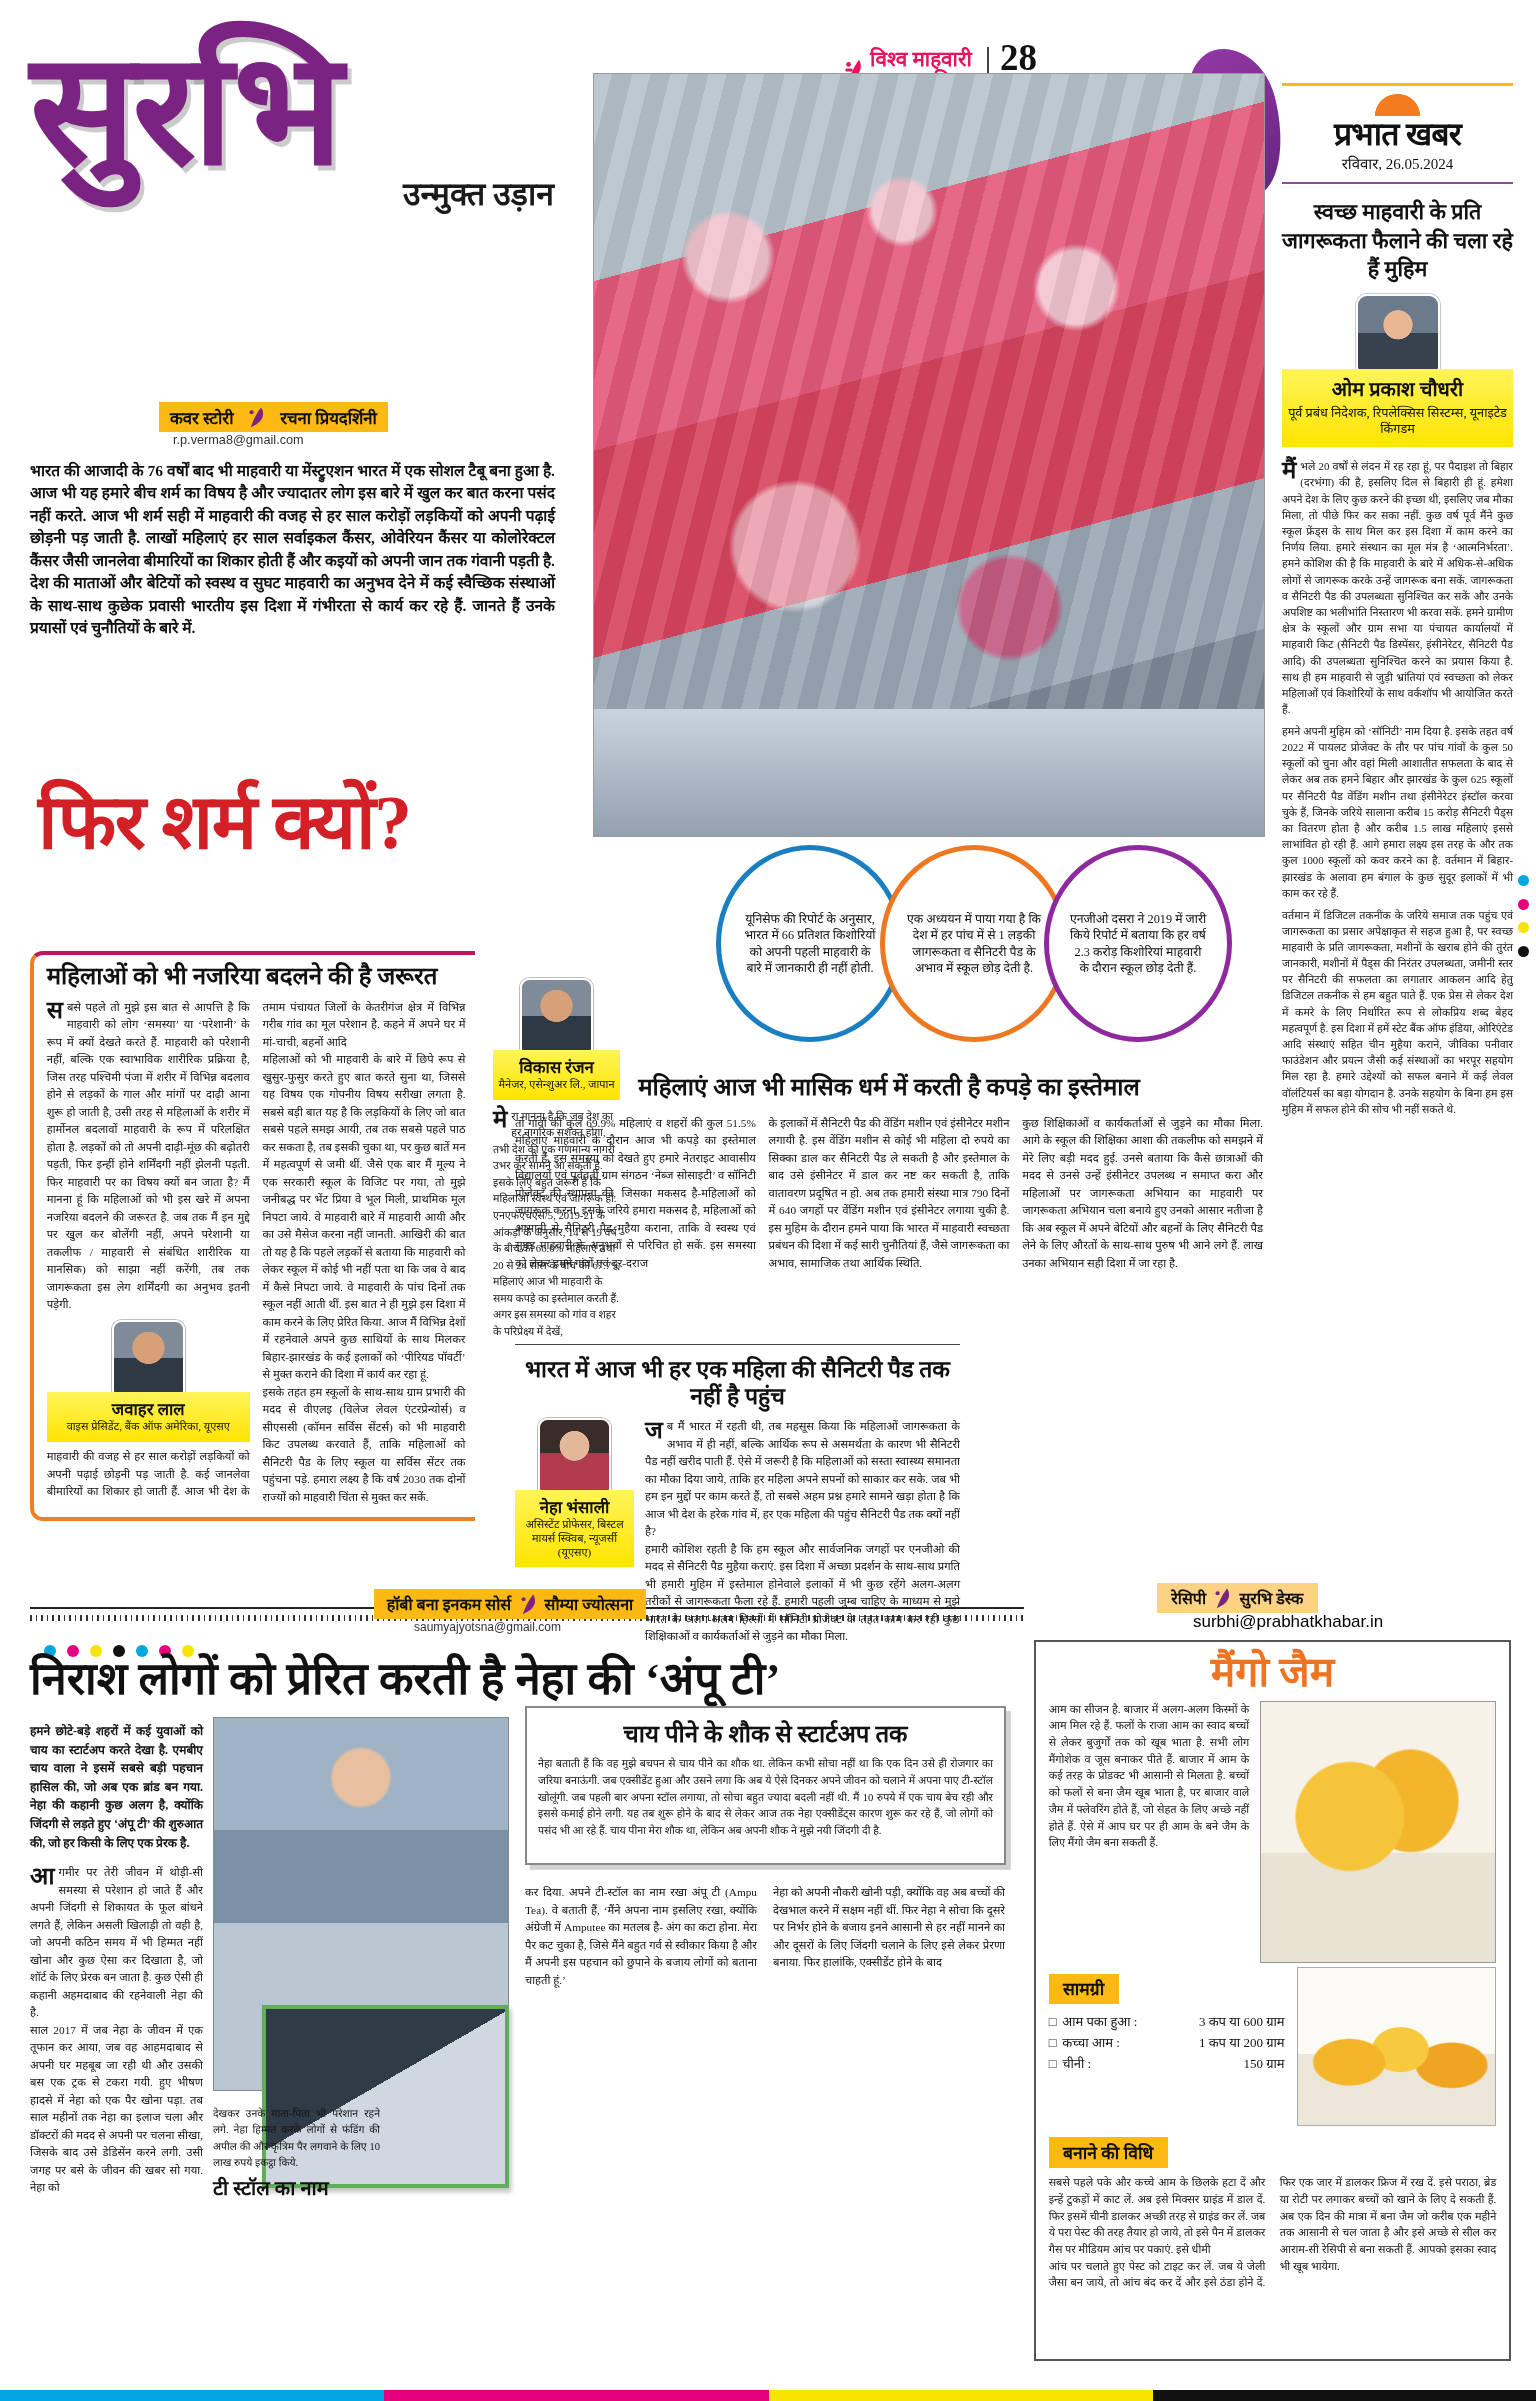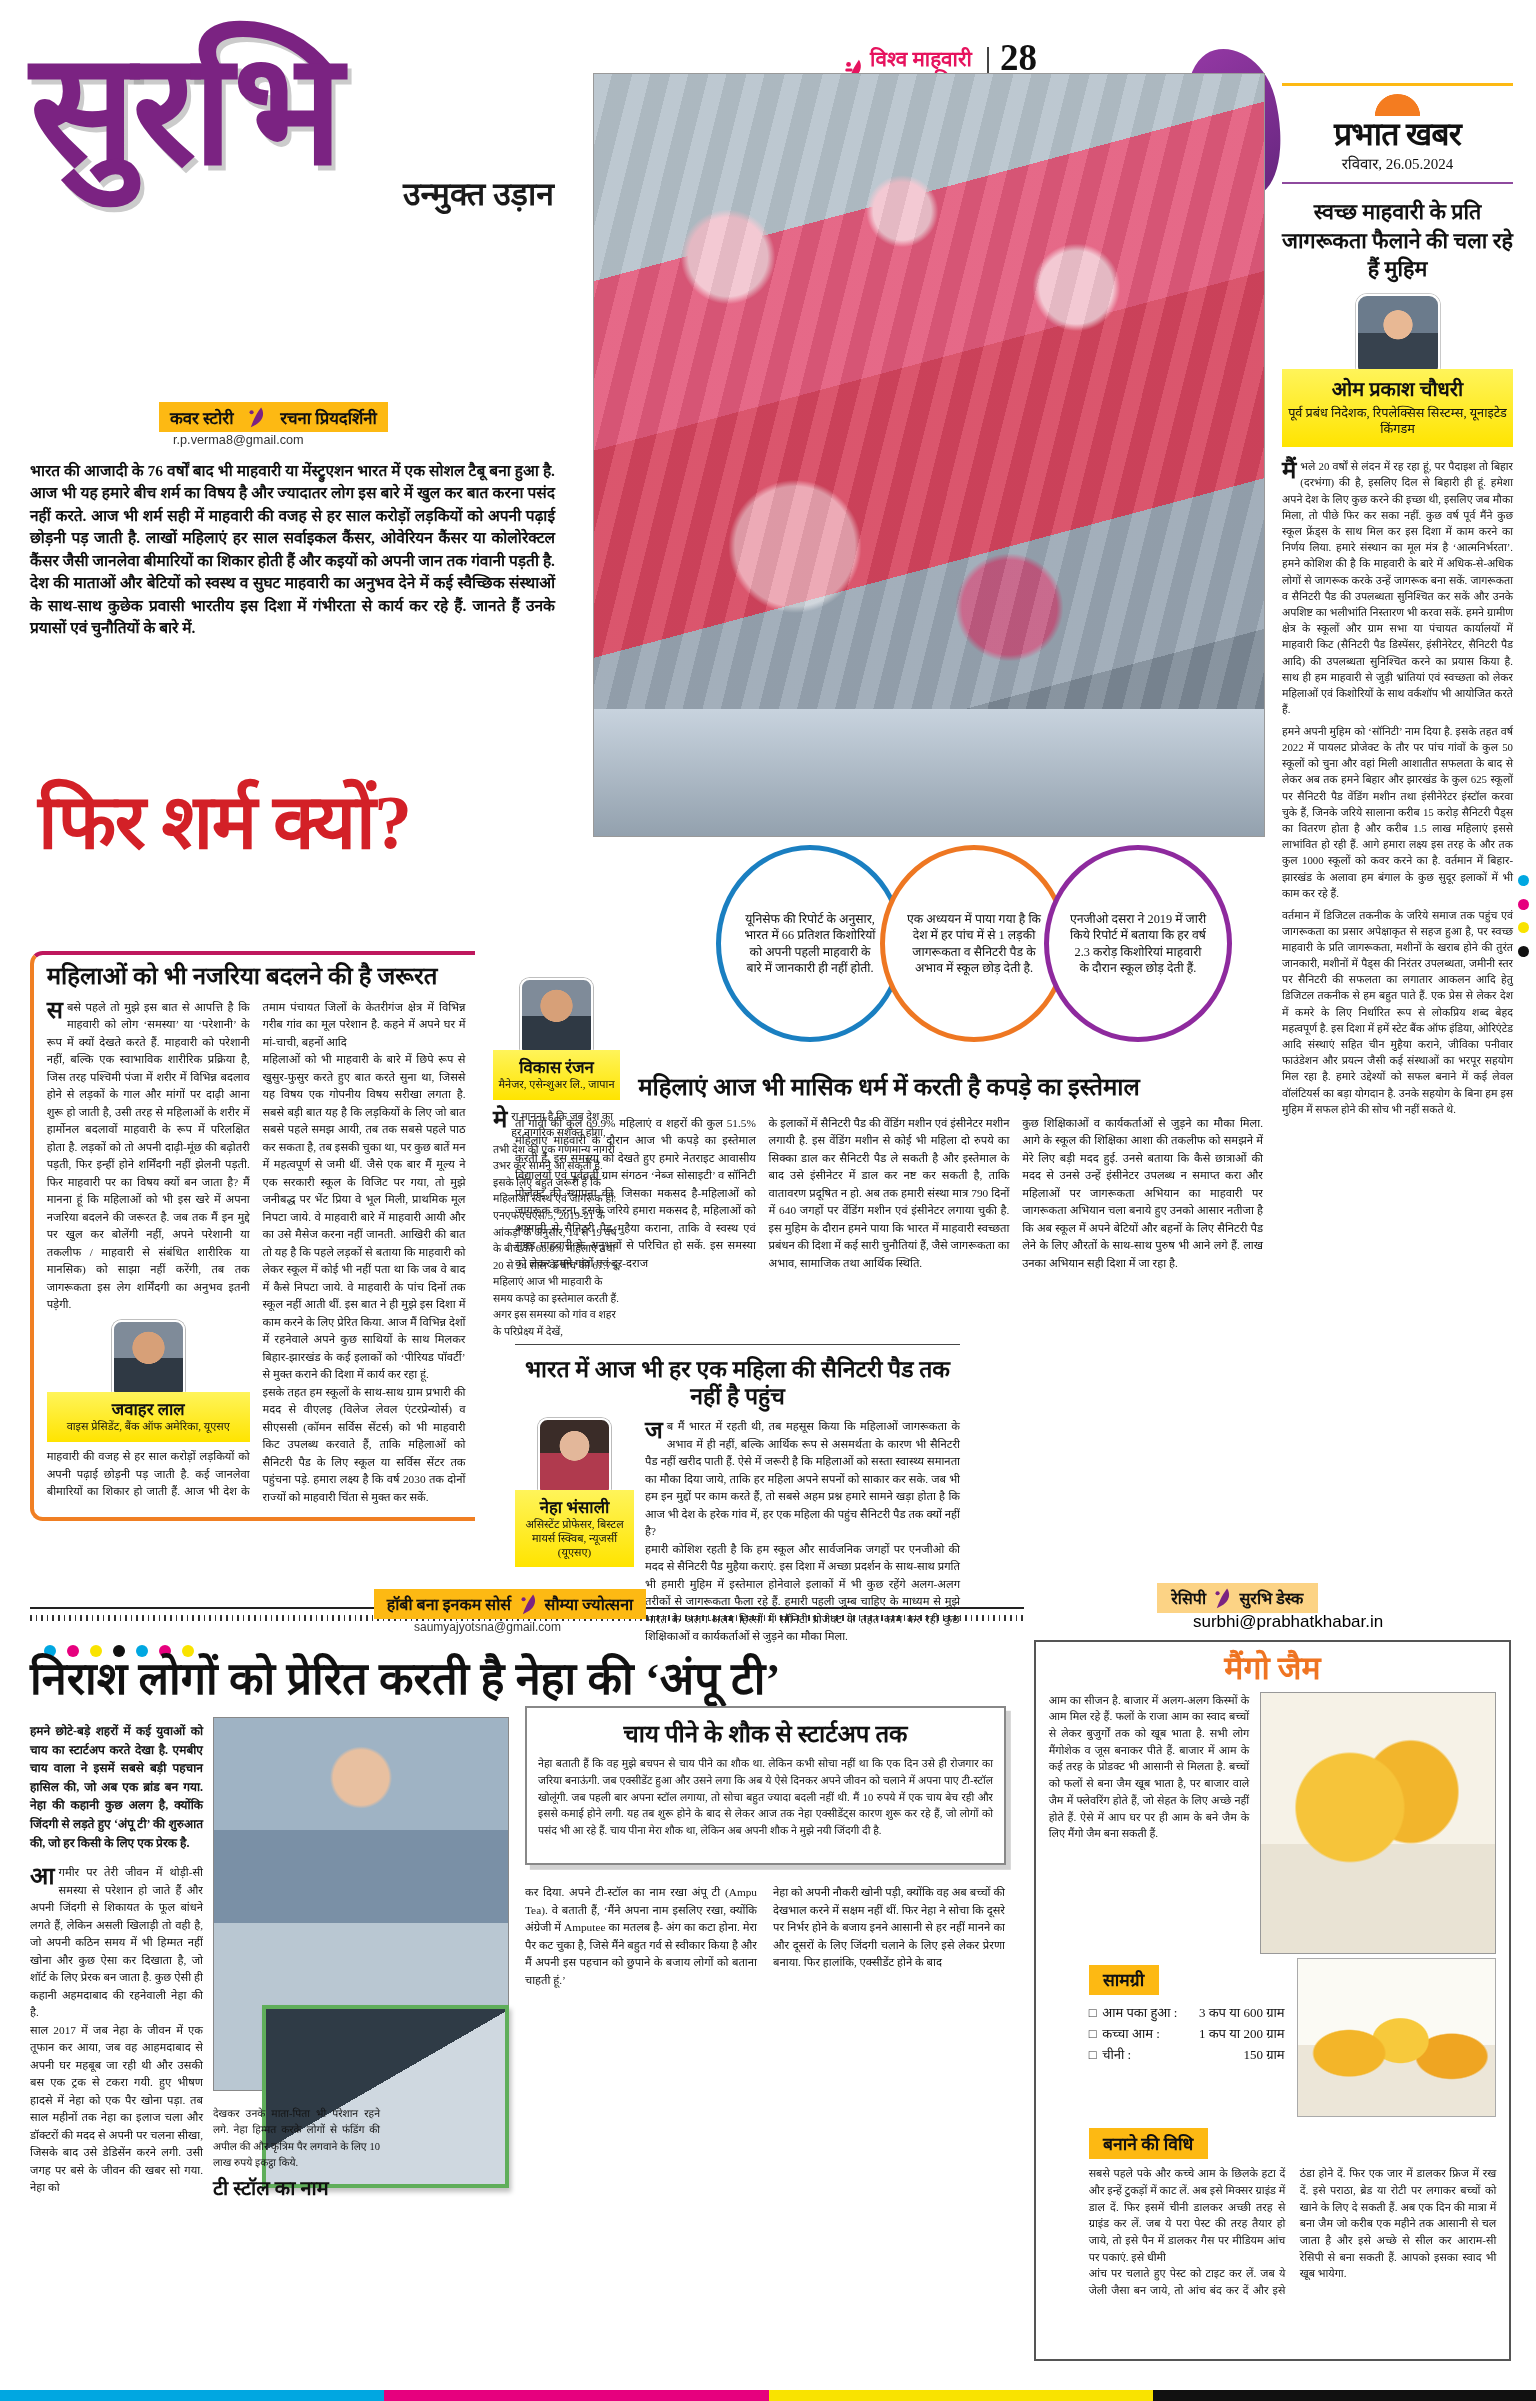--- a/index.html
+++ b/index.html
@@ -275,21 +275,21 @@
   .recipe-badge {
     position: absolute; left: 1157px; top: 1583px;
     background: #fcd385; padding: 3.2px 14.3px; display: flex; align-items: center; gap: 6.4px;
   }
   .recipe-badge b { font-size: 16px; color: #111; }
   .recipe-mail {
     position: absolute; left: 1193px; top: 1612px;
     font-size: 17px; color: #000000; font-family: "Liberation Sans", sans-serif;
   }
   .recipe-title {
-    text-align: center; font-size: 32px; font-weight: bold;
+    text-align: center; font-size: 41px; font-weight: bold;
     color: #ef7422; margin: 9.5px 0 8px; line-height: 1;
   }
   .recipe-inner { display: flex; padding: 0 12.7px; gap: 11px; }
   .recipe-text { width: 203px; font-size: 11px; line-height: 1.52; text-align: justify; color: #141414; }
   .recipe-img {
     width: 239px; height: 262px; border: 0.8px solid #999;
     background:
       radial-gradient(ellipse at 38% 44%, #f6c43a 0 26%, transparent 27%),
       radial-gradient(ellipse at 64% 38%, #f2b52c 0 22%, transparent 23%),
       linear-gradient(#f6f2e7 0 58%, #e9e3d4 58% 100%);
@@ -306,21 +306,21 @@
     display: inline-block; background: #fdb913; color: #111;
     font-size: 17.5px; font-weight: bold; padding: 2.4px 14.3px 4px; margin: 11px 0 6.4px;
   }
   .ing-row {
     display: flex; justify-content: space-between; font-size: 13px;
     color: #111; padding: 1.6px 0; font-weight: 500;
   }
   .ing-row .lbl::before {
     content: "\25A1"; margin-right: 5.6px; color: #333;
   }
-  .recipe-body { padding: 0 12.7px 11px; margin-left: 40px; }
+  .recipe-body { padding: 0 12.7px 11px; }
   .recipe-method { column-count: 2; column-gap: 14.3px; font-size: 11px; line-height: 1.52; text-align: justify; color: #141414; }
 
   
   .colorbar { position: absolute; left: 0; bottom: 0; width: 1537px; height: 11px; display: flex; }
   .colorbar i { flex: 1; display: block; }
   .side-dots { position: absolute; right: 8px; top: 875px; display: flex; flex-direction: column; gap: 12.7px; }
   .side-dots i { width: 11px; height: 11px; border-radius: 50%; display: block; }
 
   .fig-icon { width: 20.7px; height: 24px; }
 </style>

